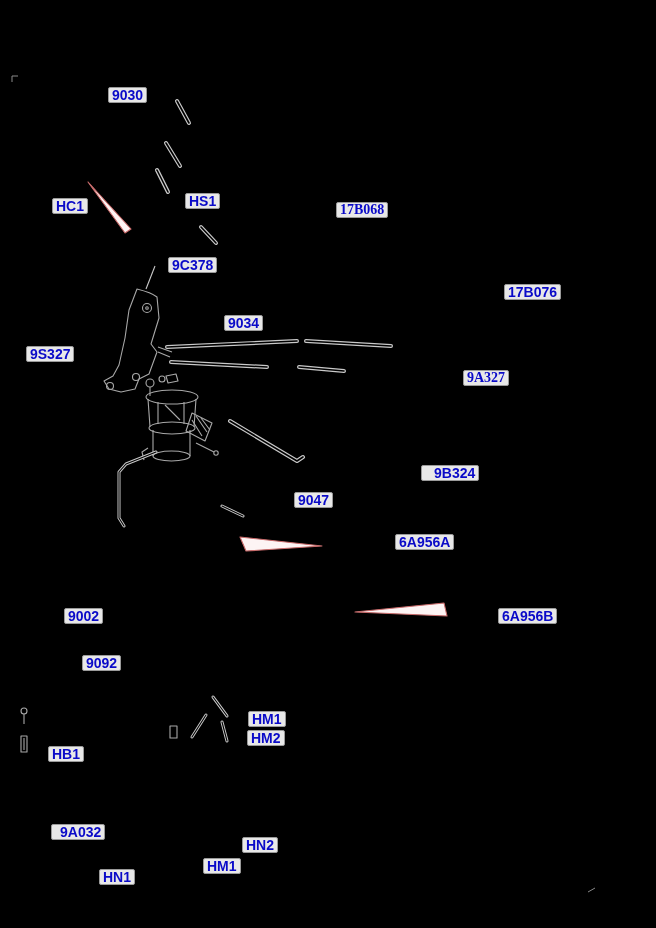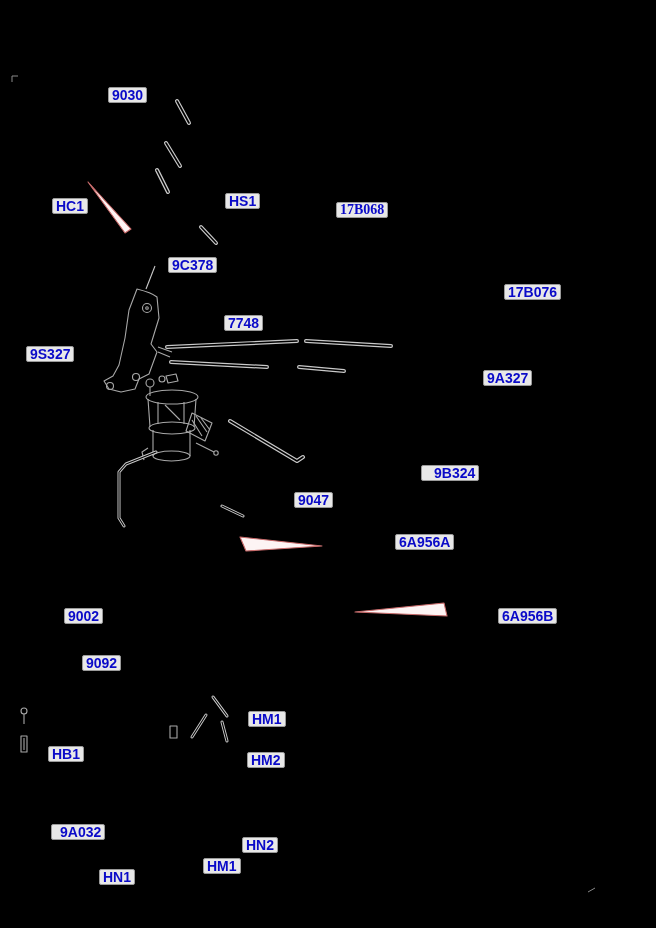--- a/index.html
+++ b/index.html
@@ -141,35 +141,35 @@
       <path class="thin-outer" d="M222,722 L227,741"></path>
         <path class="thin-inner" d="M222,722 L227,741"></path>
       <rect class="part" x="170" y="726" width="7" height="12"></rect>
     </g>
 
   </svg>
 
   <div id="labels">
       <div class="part-label" style="left: 108px; top: 87px;">9030</div>
       <div class="part-label" style="left: 52px; top: 198px;">HC1</div>
-      <div class="part-label" style="left: 185px; top: 193px; margin-left: 40px;">HS1</div>
+      <div class="part-label" style="left: 185px; top: 193px;">HS1</div>
       <div class="part-label" style="left: 336px; top: 202px; font-family: Liberation Serif, serif;">17B068</div>
       <div class="part-label" style="left: 168px; top: 257px;">9C378</div>
       <div class="part-label" style="left: 504px; top: 284px;">17B076</div>
-      <div class="part-label" style="left: 224px; top: 315px;">7748</div>
+      <div class="part-label" style="left: 224px; top: 315px;">9034</div>
       <div class="part-label" style="left: 26px; top: 346px;">9S327</div>
-      <div class="part-label" style="left: 483px; top: 370px;">9A327</div>
+      <div class="part-label" style="left: 463px; top: 370px; font-family: Liberation Serif, serif;">9A327</div>
       <div class="part-label" style="left: 421px; top: 465px; padding-left: 12px;">9B324</div>
       <div class="part-label" style="left: 294px; top: 492px;">9047</div>
       <div class="part-label" style="left: 395px; top: 534px;">6A956A</div>
       <div class="part-label" style="left: 51px; top: 608px; margin-left: 13px;">9002</div>
       <div class="part-label" style="left: 498px; top: 608px;">6A956B</div>
       <div class="part-label" style="left: 82px; top: 655px;">9092</div>
       <div class="part-label" style="left: 248px; top: 711px;">HM1</div>
-      <div class="part-label" style="left: 247px; top: 752px;">HM2</div>
+      <div class="part-label" style="left: 247px; top: 730px;">HM2</div>
       <div class="part-label" style="left: 48px; top: 746px;">HB1</div>
       <div class="part-label" style="left: 51px; top: 824px; padding-left: 8px;">9A032</div>
       <div class="part-label" style="left: 242px; top: 837px;">HN2</div>
       <div class="part-label" style="left: 203px; top: 858px;">HM1</div>
       <div class="part-label" style="left: 99px; top: 869px;">HN1</div>
     </div>
 
 </div>
 
 </body></html>

